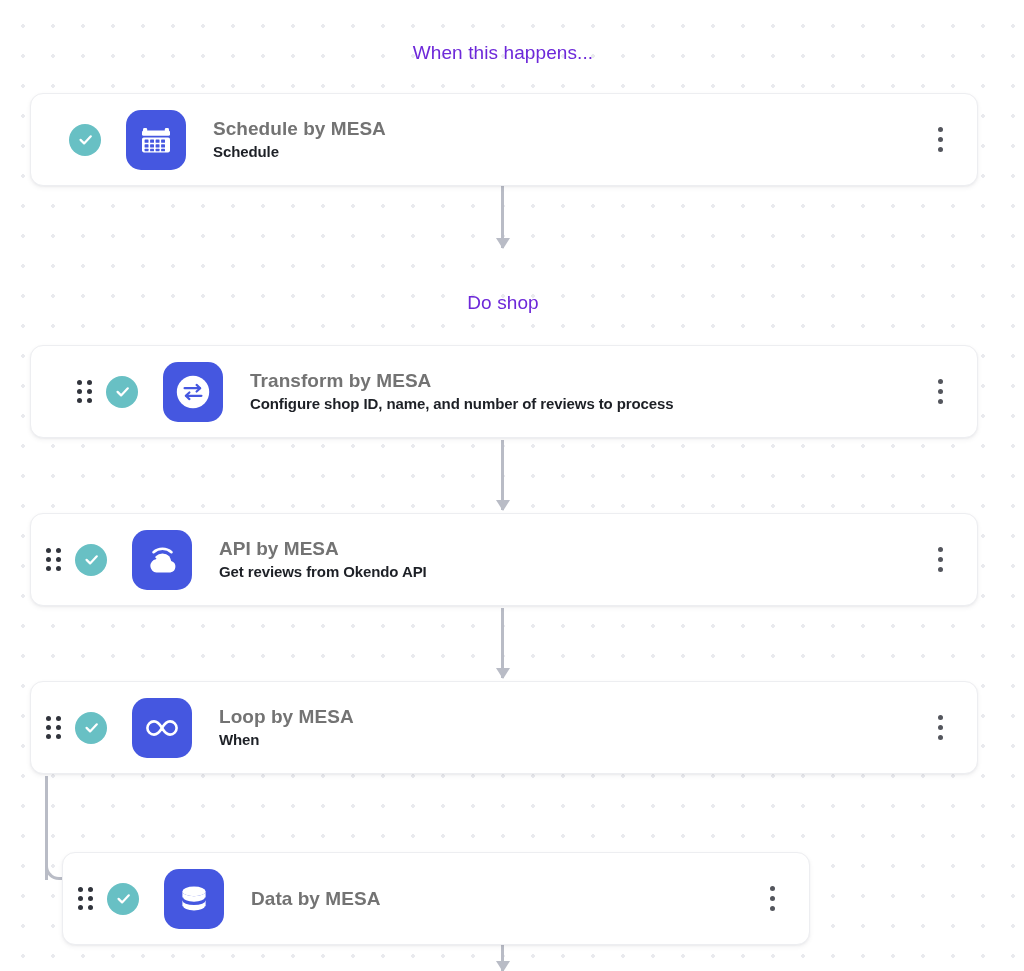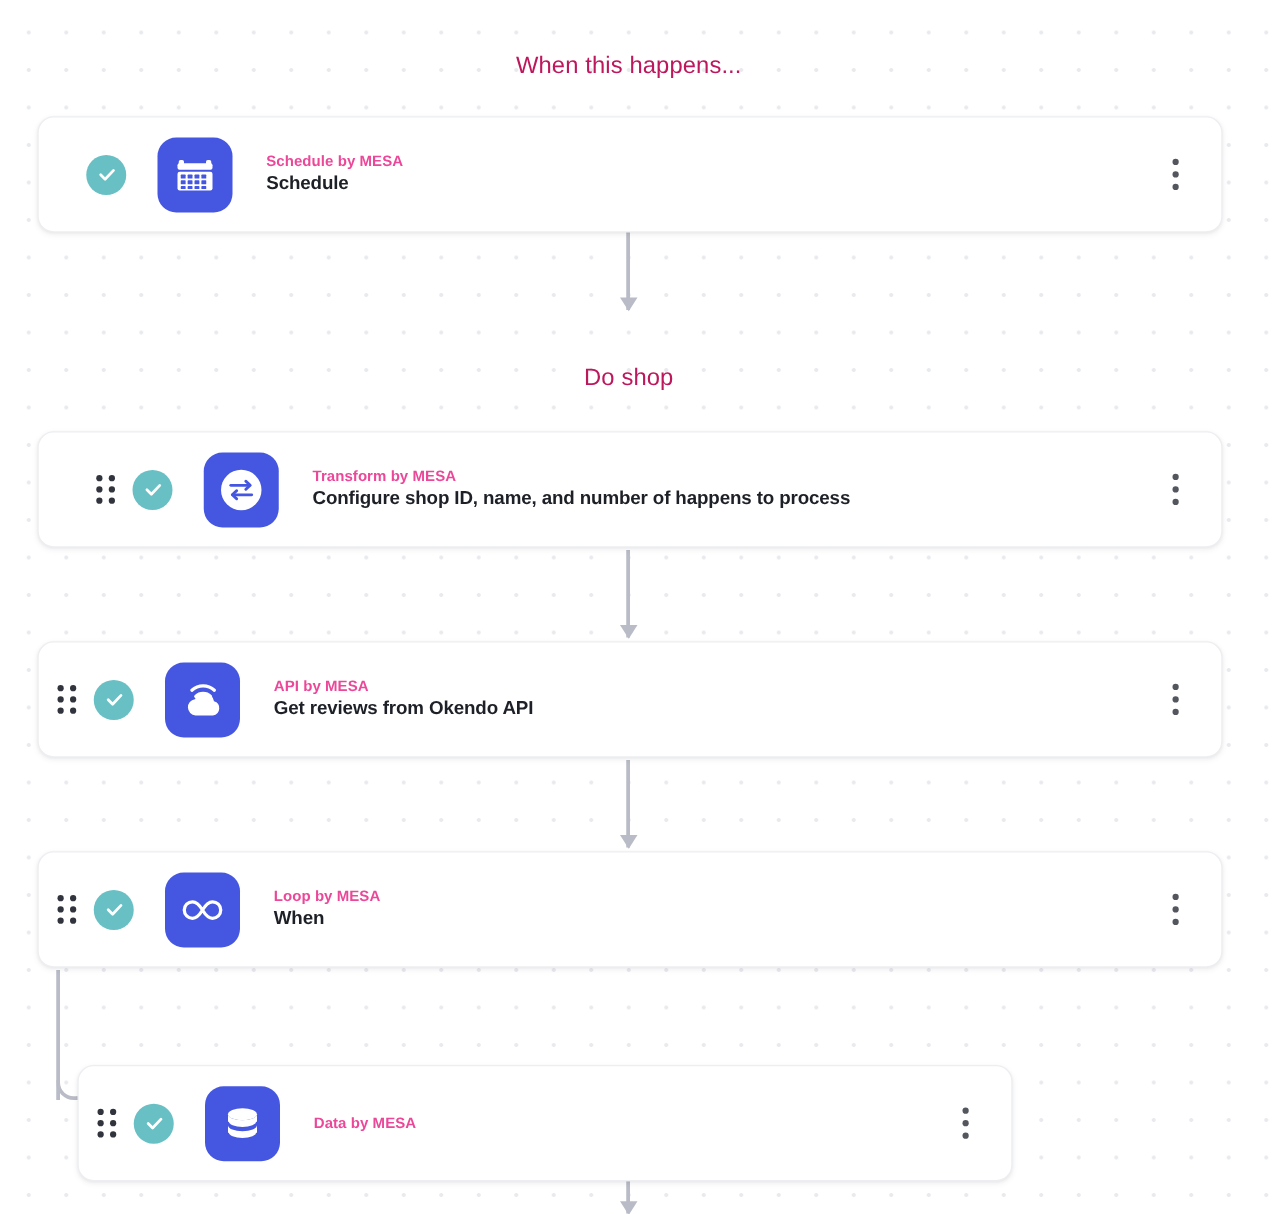--- a/index.html
+++ b/index.html
@@ -25,21 +25,21 @@
   }
 
   
   .section-heading {
     position: absolute;
     left: 0;
     width: 1006px;
     text-align: center;
     font-size: 19px;
     font-weight: 400;
-    color: #be185d;
+    color: #6d28d9;
     letter-spacing: 0.1px;
   }
   .heading-when { top: 42px; }
   .heading-do   { top: 292px; }
 
   
   .connector {
     position: absolute;
     width: 3px;
     background: #b9bcc6;
@@ -178,23 +178,23 @@
 
   
   .card-text {
     flex: 1 1 auto;
     min-width: 0;
     display: flex;
     flex-direction: column;
     justify-content: center;
   }
   .card-subtitle {
-    font-size: 12px;
+    font-size: 19px;
     font-weight: 700;
-    color: #ec4899;
+    color: #737373;
     line-height: 1.35;
     letter-spacing: 0.05px;
     white-space: nowrap;
   }
   .card-title {
     font-size: 15px;
     font-weight: 700;
     color: #1d2026;
     line-height: 1.38;
     letter-spacing: -0.1px;
@@ -333,21 +333,21 @@
           <path d="M30.4 25.8 H15.2"></path>
           <path d="M18.4 22.5 L14.8 25.8 L18.4 29.1"></path>
         </g>
       </svg>
     </span>
 
     <span class="gap-after-icon"></span>
 
     <div class="card-text">
       <div class="card-subtitle">Transform by MESA</div>
-      <div class="card-title">Configure shop ID, name, and number of happens to process</div>
+      <div class="card-title">Configure shop ID, name, and number of reviews to process</div>
     </div>
 
     <div class="kebab">
       <i></i>
         <i></i>
         <i></i>
     </div>
   </div>
 
   <div class="card card-main card-api">

